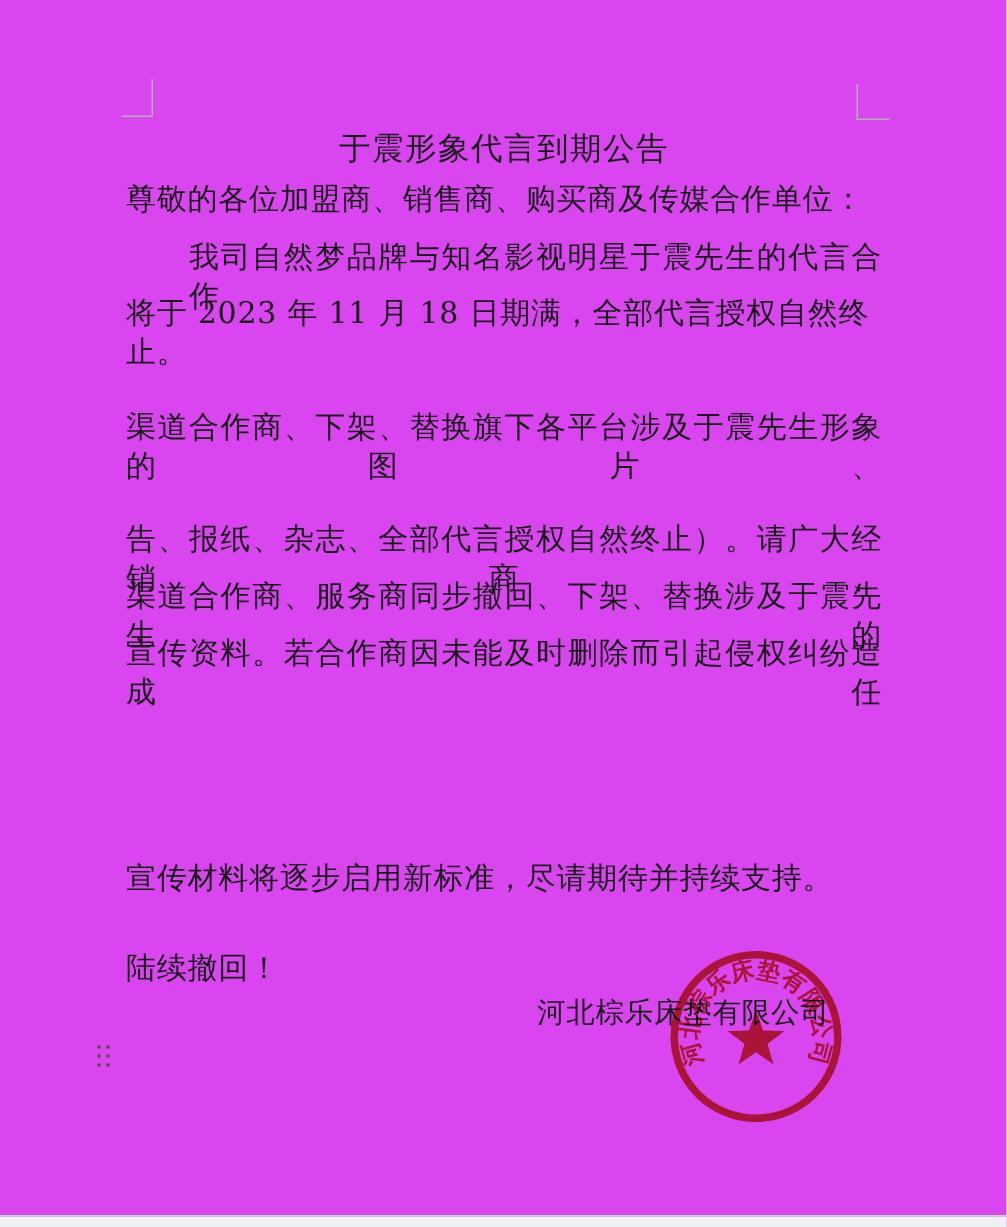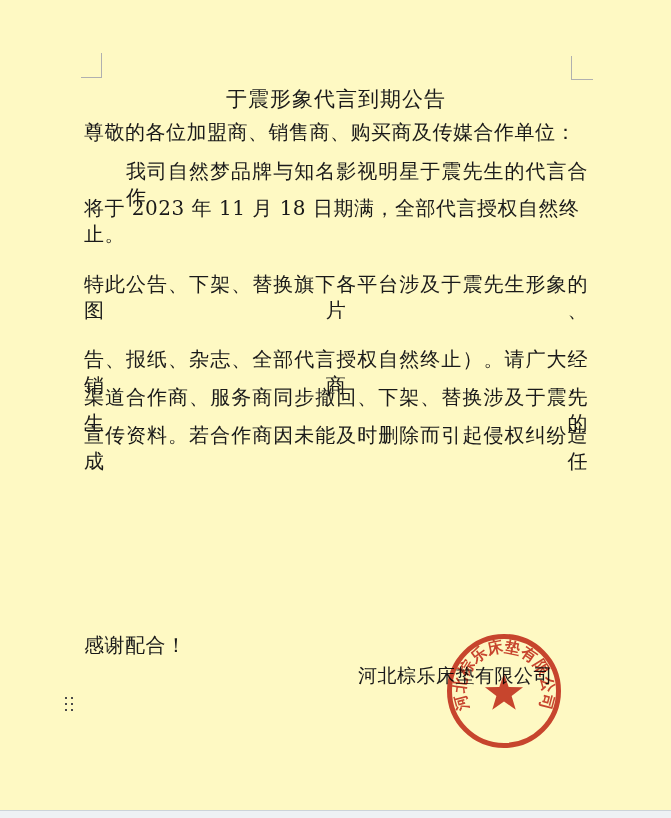--- a/index.html
+++ b/index.html
@@ -6,21 +6,21 @@
   body {
     width: 671px; height: 818px;
     position: relative;
     background: #eef1f4;
     overflow: hidden;
     font-family: "DejaVu Serif", "Liberation Serif", serif;
   }
   .page {
     position: absolute; left: 0; top: 0;
     width: 671px; height: 810px;
-    background: #fef9c3;
+    background: #d946ef;
     border-bottom: 1px solid #ccd3d9;
   }
   
   .ln {
     position: absolute;
     left: 84px; width: 504px;
     color: #1a1a1a;
     font-size: 20px;
     line-height: 26px;
     letter-spacing: 0.5px;
@@ -68,27 +68,28 @@
 
   <div class="mark mark-tl"></div>
   <div class="mark mark-tr"></div>
 
   <div class="ln title-ln" style="top:86px">于震形象代言到期公告</div>
   <div class="ln" style="top:119px">尊敬的各位加盟商、销售商、购买商及传媒合作单位：</div>
 
   <div class="ln just ind" style="top:158px">我司自然梦品牌与知名影视明星于震先生的代言合作</div>
   <div class="ln" style="top:195px">将于 2023 年 11 月 18 日期满，全部代言授权自然终止。</div>
 
-  <div class="ln just" style="top:271px">特此公告、下架、替换旗下各平台涉及于震先生形象的图片、</div>
+  <div class="ln just" style="top:271px">渠道合作商、下架、替换旗下各平台涉及于震先生形象的图片、</div>
   <div class="ln just" style="top:346px">告、报纸、杂志、全部代言授权自然终止）。请广大经销商、</div>
   <div class="ln just" style="top:384px">渠道合作商、服务商同步撤回、下架、替换涉及于震先生的</div>
   <div class="ln just" style="top:422px">宣传资料。若合作商因未能及时删除而引起侵权纠纷造成任</div>
 
+  <div class="ln" style="top:572px">宣传材料将逐步启用新标准，尽请期待并持续支持。</div>
 
-  <div class="ln" style="top:632px">感谢配合！</div>
+  <div class="ln" style="top:632px">陆续撤回！</div>
 
   <div class="ln sig" style="top:662px; padding-right:35px">河北棕乐床垫有限公司</div>
 
   <div class="dots">
     <span></span>
       <span></span>
       <span></span>
       <span></span>
       <span></span>
       <span></span>

